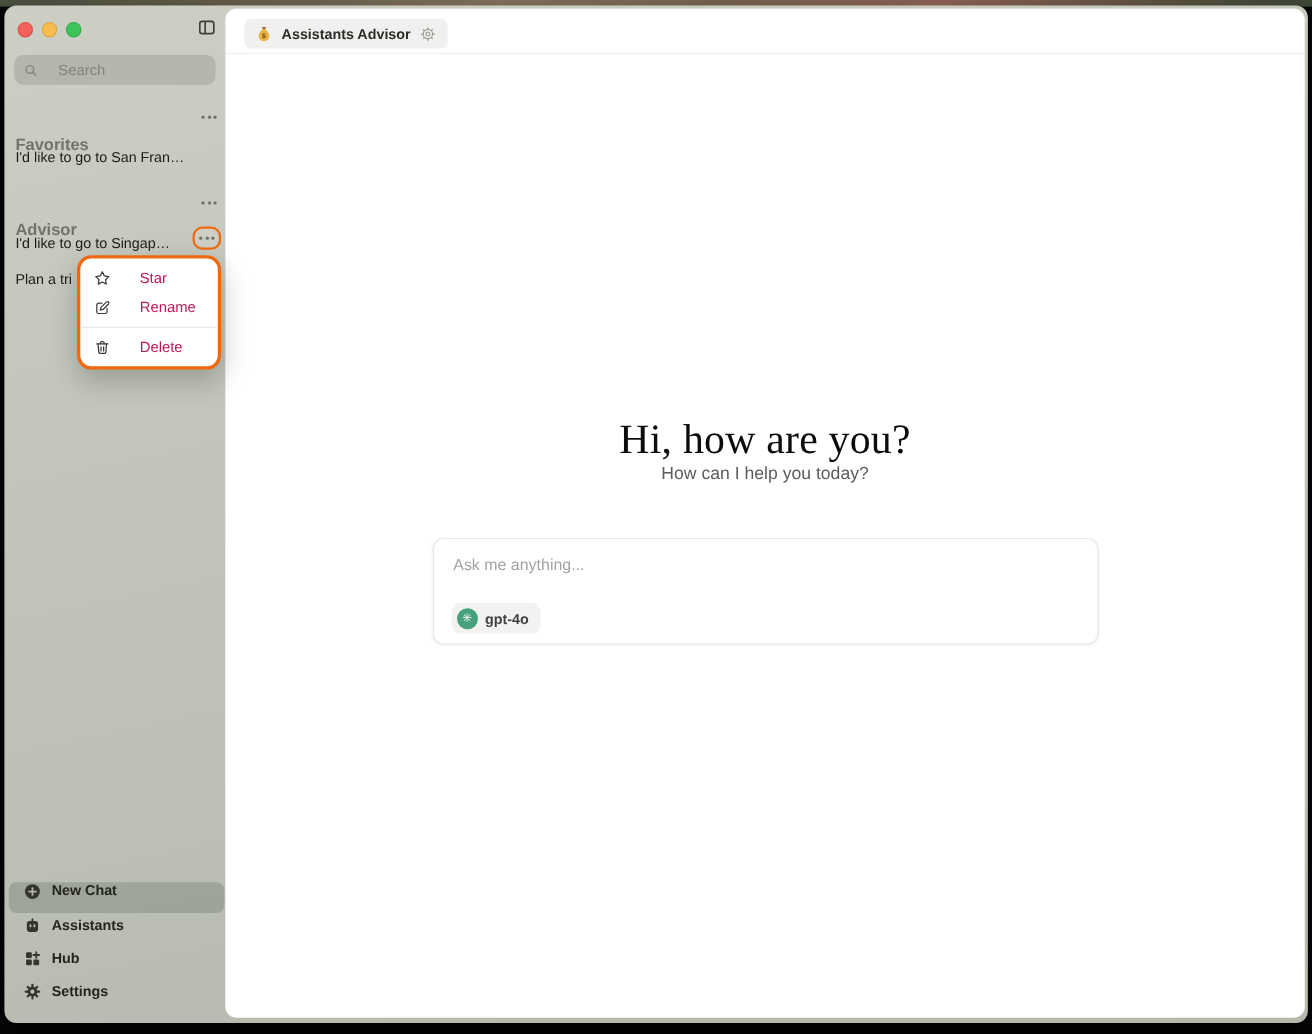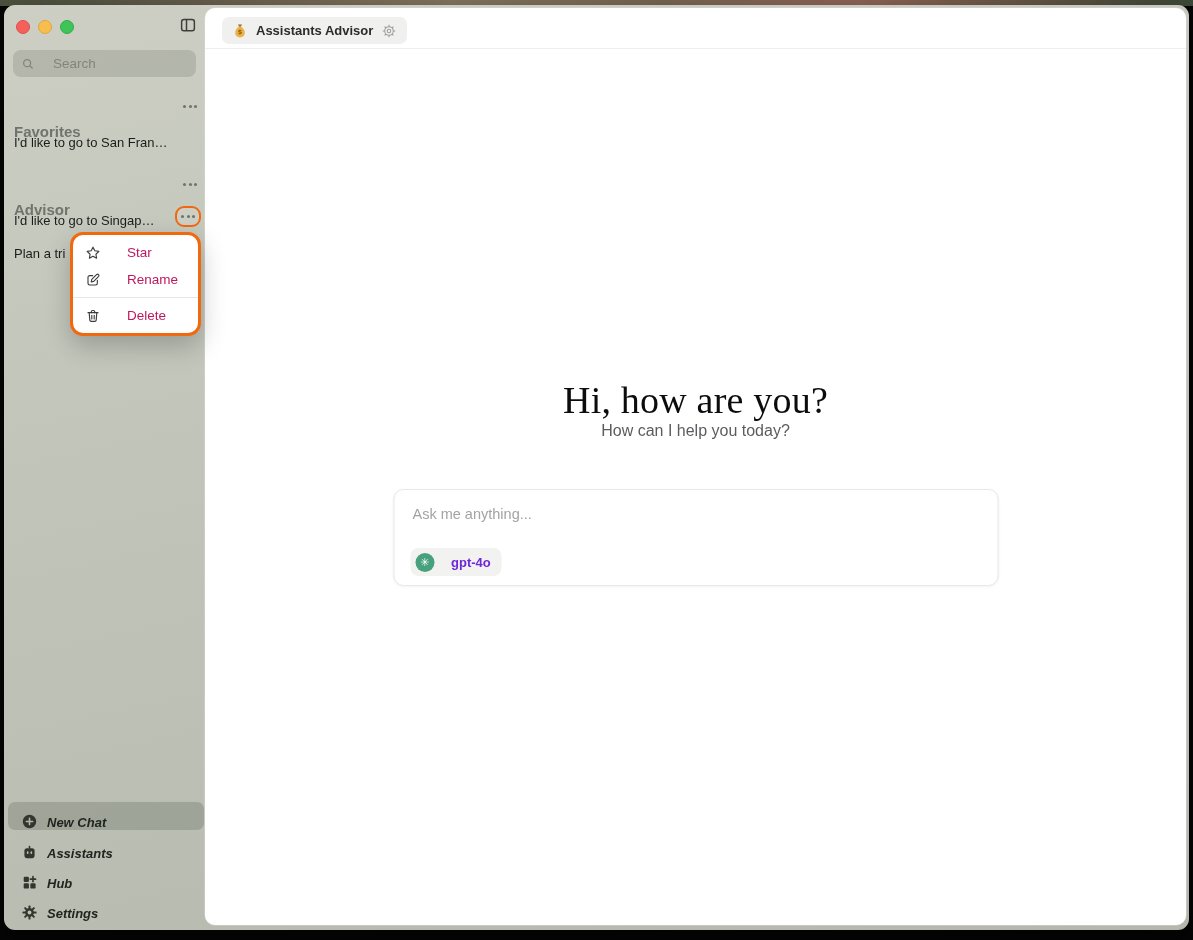--- a/index.html
+++ b/index.html
@@ -55,21 +55,21 @@
     position:absolute;left:66px;top:227px;width:131px;
     background:#fff;border:3px solid var(--accent);border-radius:13px;
     box-shadow:0 10px 26px rgba(0,0,0,.22);
     box-sizing:border-box;padding:4px 0;z-index:20;
   }
   .ctx-item{display:flex;align-items:center;gap:26px;height:27px;padding:0 12px;color:#be185d;text-align:right;}
   .ctx-item svg{width:16px;height:16px;color:#3c3c3a;flex:0 0 auto;}
   .ctx-item .clabel{font-size:13.5px;}
   .ctx-sep{height:1px;background:#e7e7e5;margin:4px 0;}
   
-  .foot-item{position:absolute;left:4px;width:196px;height:28px;display:flex;align-items:flex-end;gap:9px;padding-left:13px;box-sizing:border-box;border-radius:7px;color:#33362e;font-style:italic;}
+  .foot-item{position:absolute;left:4px;width:196px;height:28px;display:flex;align-items:flex-start;gap:9px;padding-left:13px;box-sizing:border-box;border-radius:7px;color:#33362e;}
   .foot-item.selected{background:rgba(104,110,96,.32);}
   .foot-item svg{width:17px;height:17px;flex:0 0 auto;}
   .foot-item .flabel{font-size:13px;font-weight:600;color:#22241e;}
   
   .main-panel{
     position:absolute;left:201px;top:3px;width:981px;height:917px;
     background:#ffffff;border-radius:10px;
     box-shadow:0 0 0 .5px #d7d7d2;
   }
   .tabbar{position:absolute;left:0;top:0;width:100%;height:41px;border-bottom:1px solid #eeeeec;box-sizing:border-box;}
@@ -98,21 +98,21 @@
   }
   .composer textarea::placeholder{color:#a2a3a5;opacity:1;}
   .model-chip{
     position:absolute;left:16px;bottom:9px;height:28px;border-radius:8px;background:#f2f2f0;
     display:flex;align-items:center;gap:7px;padding:0 11px 0 5px;
   }
   .model-chip .logo{
     width:19px;height:19px;border-radius:50%;background:var(--green);
     display:flex;align-items:center;justify-content:center;color:#fff;font-size:11px;line-height:1;
   }
-  .model-chip .mname{font-size:13px;font-weight:700;color:#6d28d9;margin-left:10px;}
+  .model-chip .mname{font-size:13px;font-weight:700;color:#404040;}
 </style>
 </head>
 <body>
 
 <div class="wallpaper-strip"></div>
 
 <div class="window" style="--accent:#F0690F;--green:#47A07E;">
 
   <div class="sidebar">
 

